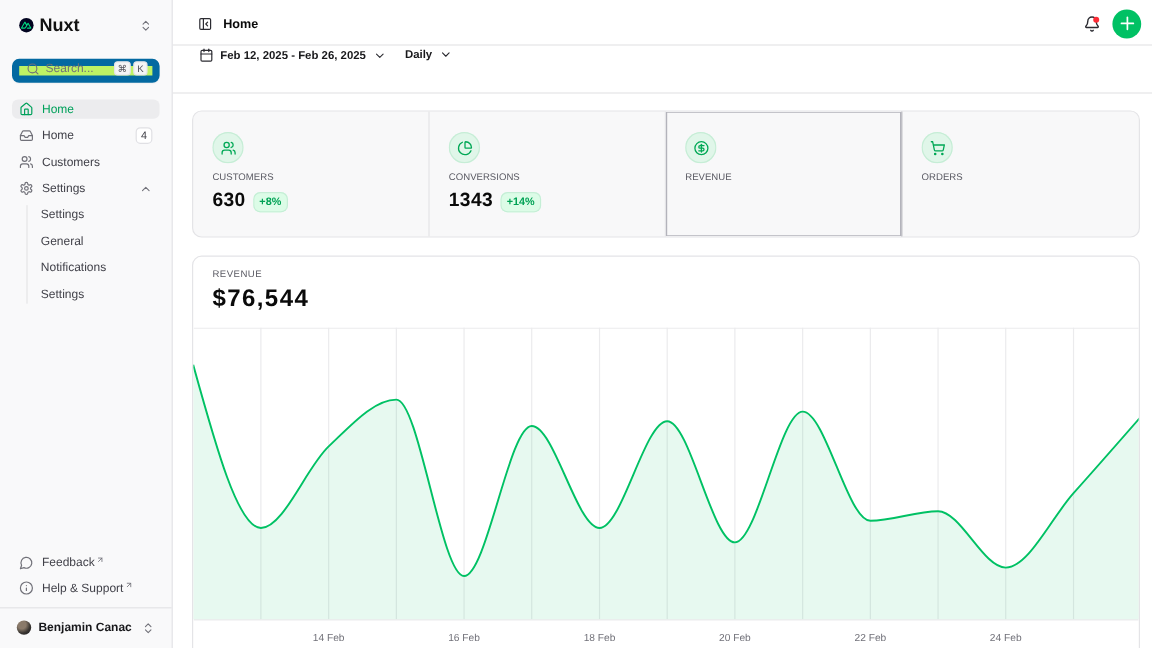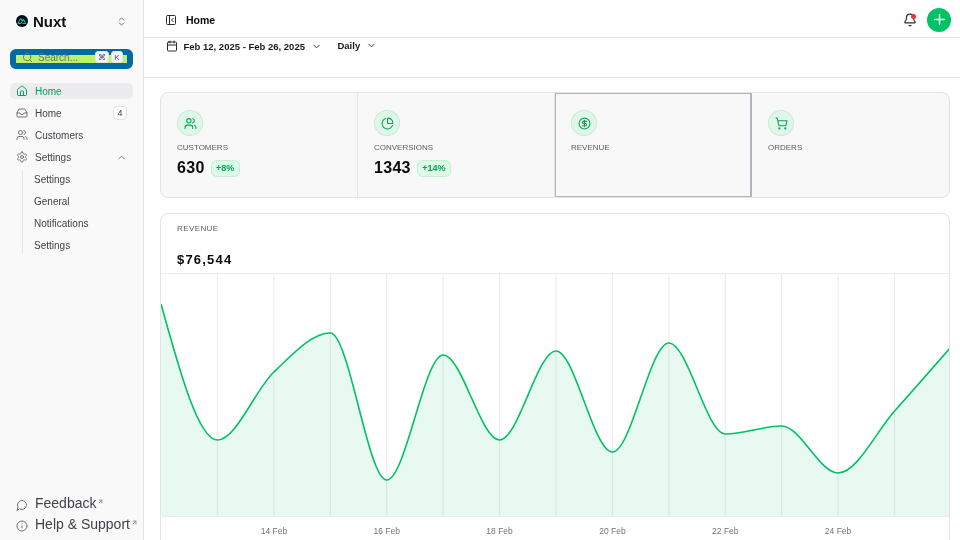--- a/index.html
+++ b/index.html
@@ -18,21 +18,21 @@
 nav{padding:14px 10px 0 10px}
 .nitem{display:flex;align-items:center;height:16px;margin-bottom:6px;padding:0 6px;border-radius:5px;font-size:10px;color:#414149;white-space:nowrap}
 .nitem .icon{color:#717179}
 .nitem span.lbl{margin-left:7px;flex:1}
 .nitem.active{background:#ececee;color:#00a15b}
 .nitem.active .icon{color:#00a15b}
 .badge4{font-size:9px;color:#3f3f46;border:1px solid #e0e0e4;background:#fff;border-radius:4px;padding:1px 3.5px;font-weight:500}
 .subwrap{border-left:1px solid #e4e4e7;margin-left:12px;padding-left:11px}
 .sub{display:flex;align-items:center;height:16px;margin-bottom:6px;font-size:10px;color:#414149}
 .sb-foot{margin-top:auto;padding:0 10px 8px 10px}.fitem+.fitem{margin-top:5px}
-.fitem{display:flex;align-items:flex-end;height:16px;padding:0 6px;font-size:14px;color:#414149;white-space:nowrap}
+.fitem{display:flex;align-items:center;height:16px;padding:0 6px;font-size:10px;color:#414149;white-space:nowrap}
 .fitem .icon{color:#717179}
 .fitem span.lbl{margin-left:7px}
 .arr{color:#717179;margin-left:1px;margin-bottom:6px}
 .user-row{border-top:1px solid #e4e4e7;padding:8px 10px 9px 10px;display:flex;align-items:center}
 .user-in{display:flex;align-items:center;padding:0 4px;flex:1;white-space:nowrap;height:16px}
 .avatar{width:12px;height:12px;border-radius:50%;background:radial-gradient(circle at 35% 30%,#8a7a6a 0 30%,#3a3632 60%,#15151a 100%)}
 .uname{font-size:10px;font-weight:700;color:#18181b;margin-left:6px;flex:1}
 
 main{flex:1;display:flex;flex-direction:column}
 header{flex:none;height:38px;border-bottom:1px solid #e4e4e7;display:flex;align-items:center;padding:2px 9px 0 16px}
@@ -53,21 +53,21 @@
 .stat:last-child{border-right:none}
 .stat.sel{box-shadow:inset 0 0 0 1px #b3b3bb;border-right-color:#b3b3bb}
 .iconcirc{width:26px;height:26px;border-radius:50%;background:#e0f6e9;box-shadow:inset 0 0 0 1px #c6edd6;display:flex;align-items:center;justify-content:center;color:#00a855}
 .slabel{font-size:8px;color:#5b5b64;letter-spacing:0;margin-top:7px}
 .srow{display:flex;align-items:center;margin-top:7px}
 .snum{font-size:16px;font-weight:700;color:#0a0a0a;letter-spacing:.3px}
 .sbadge{margin-left:6px;font-size:9px;font-weight:700;color:#00a255;background:#dcfce7;border-radius:6px;padding:3.5px 5.5px;box-shadow:inset 0 0 0 1px #c5eed6}
 .chartcard{margin-top:15px;border:1px solid #e4e4e7;border-radius:8px;background:#fff;height:400px;overflow:hidden}
 .chead{height:59px;padding:9.5px 16px 0 16px}
 .clabel{font-size:8px;color:#5b5b64;letter-spacing:.4px}
-.cnum{font-size:13px;font-weight:700;letter-spacing:1.2px;margin-top:19px;color:#0a0a0a}
+.cnum{font-size:20px;font-weight:700;letter-spacing:1.2px;margin-top:5px;color:#0a0a0a}
 </style>
 </head>
 <body>
 <aside>
   <div class="sb-top">
     <div class="logo-row">
       <span class="logo-circ">
           <svg class="icon" width="9.5" height="9.5" viewBox="0 0 24 24" fill="#00dc82">
             <path d="M13.5 20h8.1c.26 0 .51-.07.73-.2s.41-.32.53-.55c.13-.23.2-.49.2-.75s-.07-.52-.2-.75L17.42 8.3c-.13-.23-.31-.42-.53-.55s-.48-.2-.73-.2-.51.07-.73.2-.41.32-.53.55l-1.4 2.42-2.73-4.74c-.13-.23-.31-.42-.53-.55s-.48-.2-.73-.2-.51.07-.73.2-.41.32-.53.55L1.4 17.75c-.13.23-.2.49-.2.75s.07.52.2.75c.13.23.31.42.53.55s.48.2.73.2h5.09c2.02 0 3.5-.89 4.53-2.62l2.49-4.32 1.33-2.31 4 6.93h-5.33L13.5 20zm-5.93-2.31H4.03l5.32-9.24 2.66 4.62-1.78 3.09c-.68 1.03-1.45 1.53-2.66 1.53z"></path>
           </svg>
@@ -144,20 +144,30 @@
     <div class="fitem">
       <svg class="icon" width="12" height="12" viewBox="0 0 24 24" fill="none" stroke="currentColor" stroke-width="2" stroke-linecap="round" stroke-linejoin="round">
           <circle cx="12" cy="12" r="10"></circle>
           <path d="M12 16v-4"></path>
           <path d="M12 8h.01"></path>
         </svg>
       <span class="lbl">Help &amp; Support</span>
       <svg class="icon arr" width="7" height="7" viewBox="0 0 24 24" fill="none" stroke="currentColor" stroke-width="2.4" stroke-linecap="round" stroke-linejoin="round">
           <path d="M7 7h10v10"></path>
           <path d="M7 17 17 7"></path>
+        </svg>
+    </div>
+  </div>
+  <div class="user-row">
+    <div class="user-in">
+      <span class="avatar"></span>
+      <span class="uname">Benjamin Canac</span>
+      <svg class="icon" width="11" height="11" viewBox="0 0 24 24" fill="none" stroke="#717179" stroke-width="2" stroke-linecap="round" stroke-linejoin="round">
+          <path d="m7 15 5 5 5-5"></path>
+          <path d="m7 9 5-5 5 5"></path>
         </svg>
     </div>
   </div>
 </aside>
 <main>
   <header>
     <span class="hbtn">
         <svg class="icon" width="12" height="12" viewBox="0 0 24 24" fill="none" stroke="currentColor" stroke-width="2" stroke-linecap="round" stroke-linejoin="round">
           <rect width="18" height="18" x="3" y="3" rx="2"></rect>
           <path d="M9 3v18"></path>

